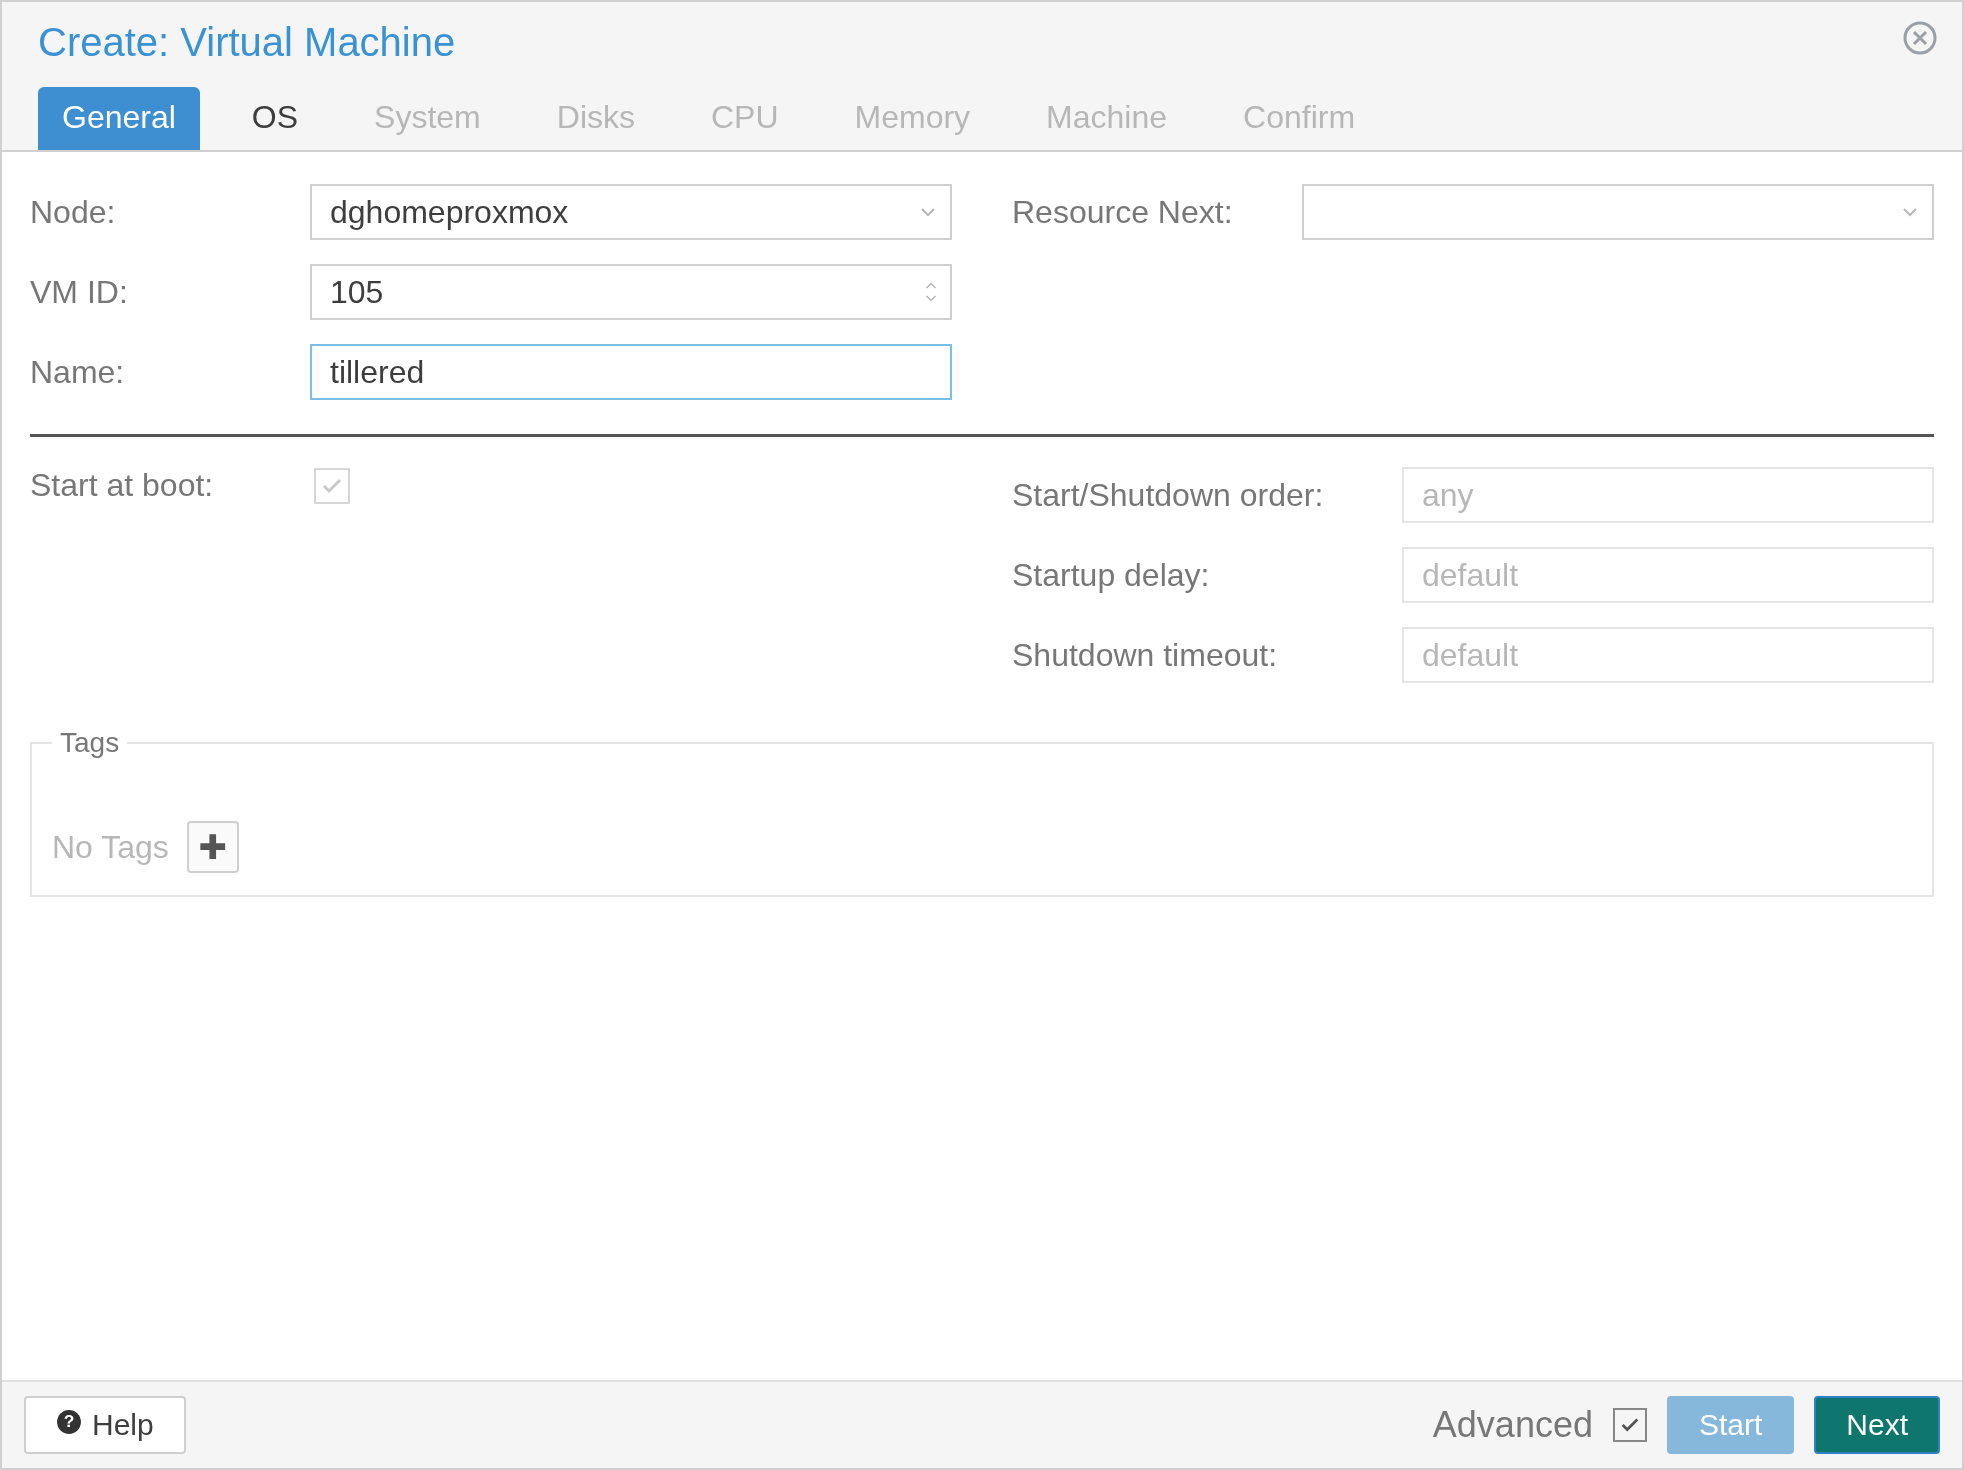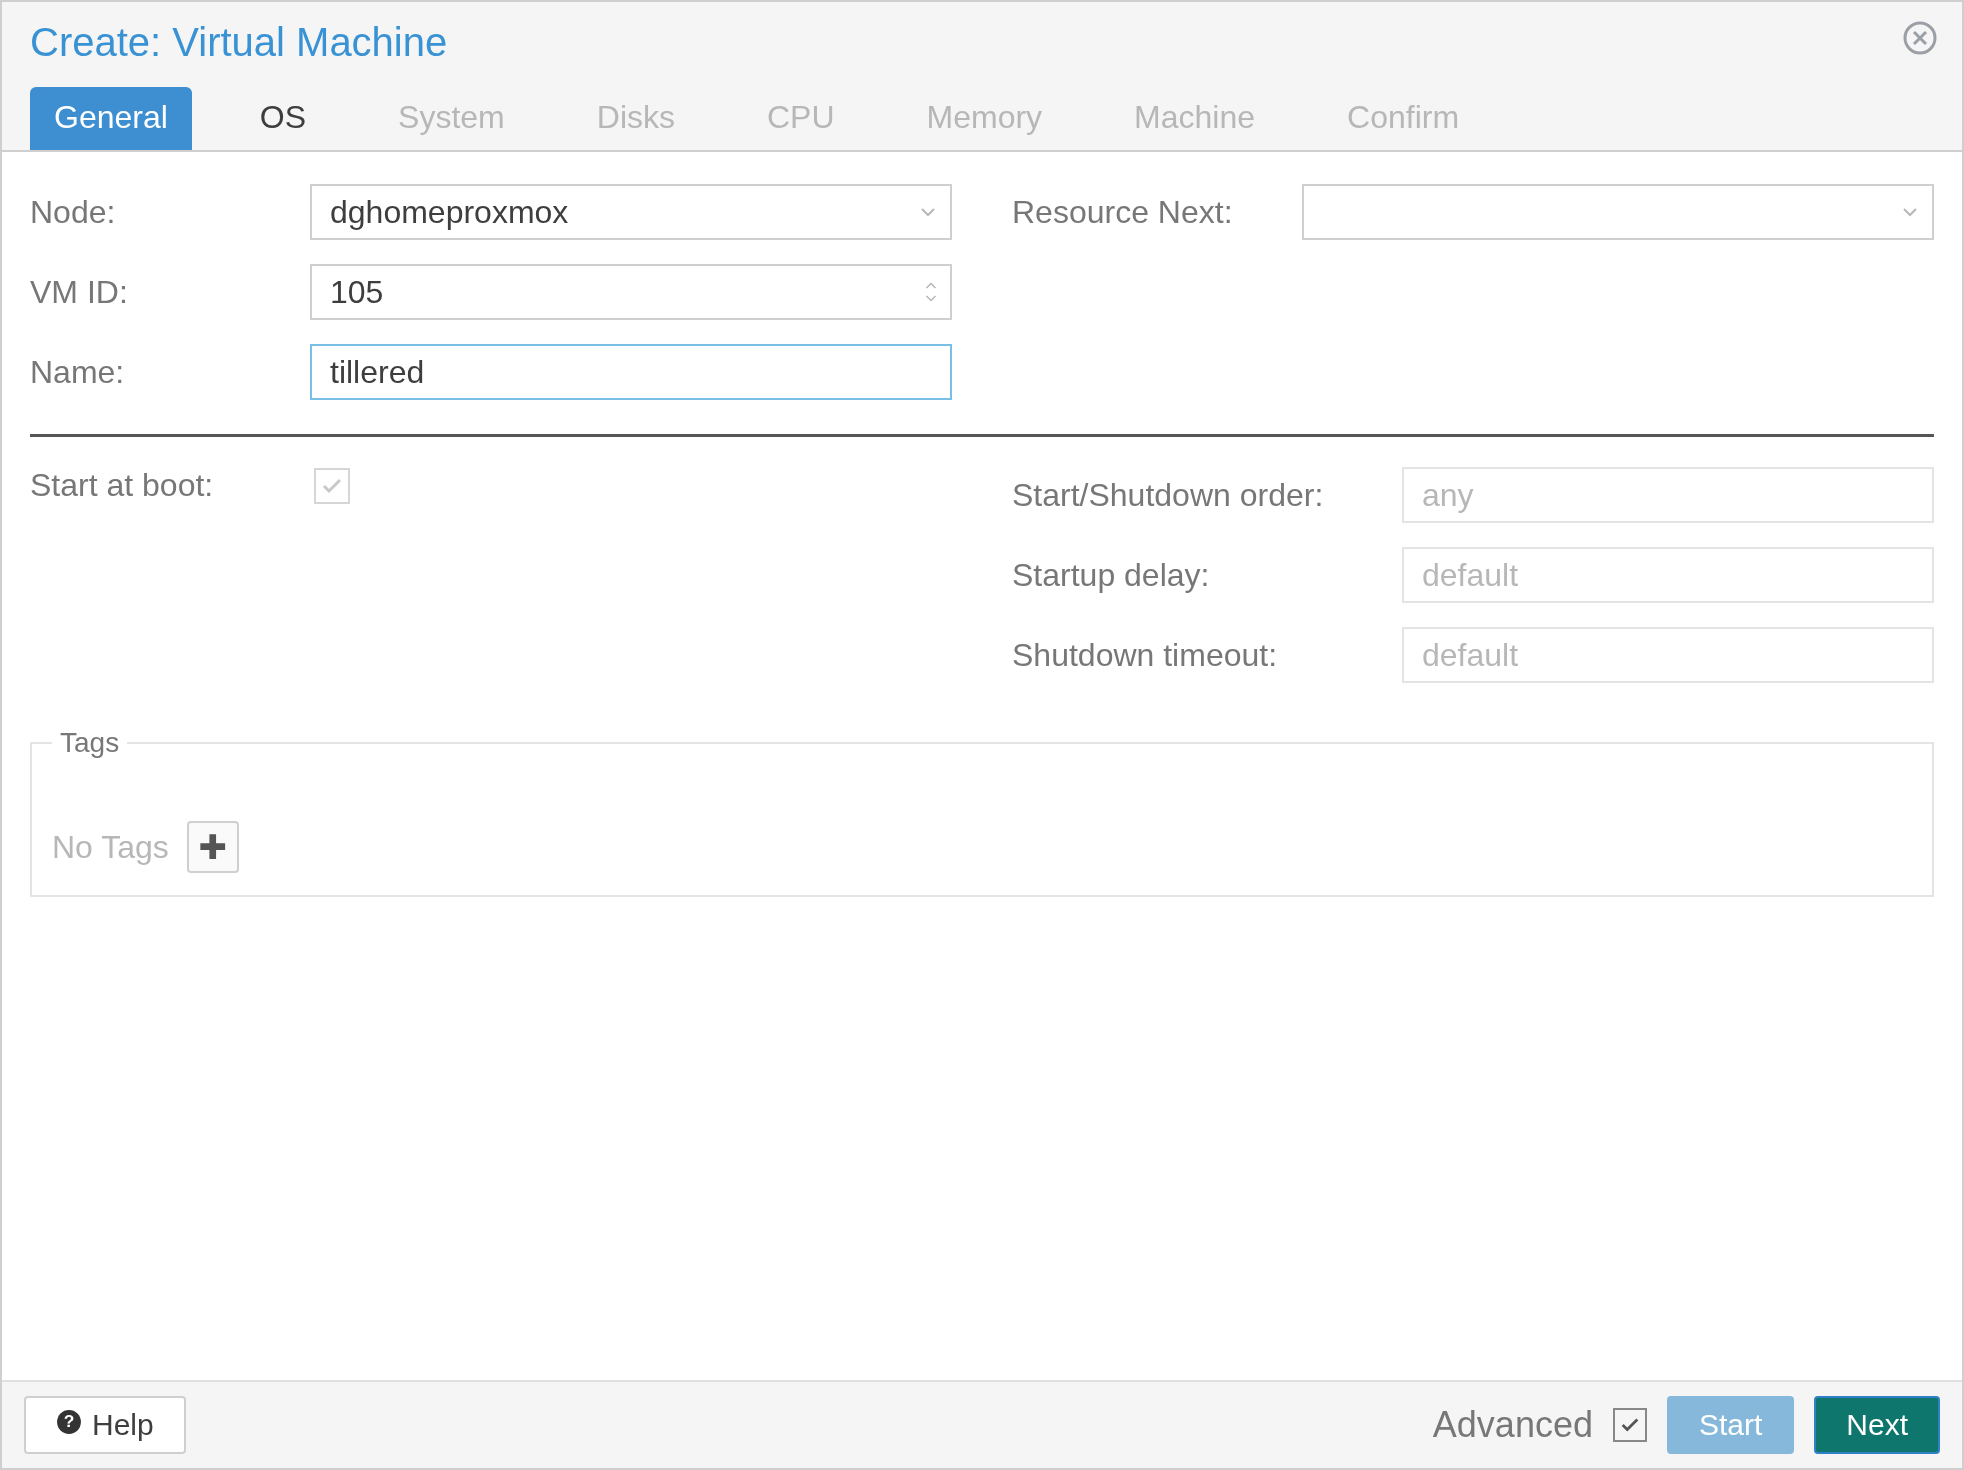--- a/index.html
+++ b/index.html
@@ -29,21 +29,21 @@
     height: 1470px;
     border: 2px solid var(--gray-border);
     background: #fff;
     display: flex;
     flex-direction: column;
   }
   .header {
     background: var(--gray-bg);
     border-bottom: 2px solid var(--gray-border);
     position: relative;
-    padding: 0 28px;
+    padding: 0 36px;
   }
   .title-row {
     display: flex;
     align-items: center;
     padding: 18px 0 22px 0;
   }
   .title {
     color: var(--blue-text);
     font-size: 40px;
     font-weight: 400;
@@ -52,21 +52,21 @@
     position: absolute;
     top: 18px;
     right: 24px;
     width: 36px;
     height: 36px;
     cursor: pointer;
   }
   .close-icon svg { width: 100%; height: 100%; }
   .tabs {
     display: flex;
-    gap: 44px;
+    gap: 28px;
     align-items: center;
     padding-bottom: 0;
   }
   .tab {
     font-size: 32px;
     padding: 12px 24px 14px 24px;
     color: var(--gray-light);
     cursor: pointer;
     border-radius: 6px 6px 0 0;
   }

